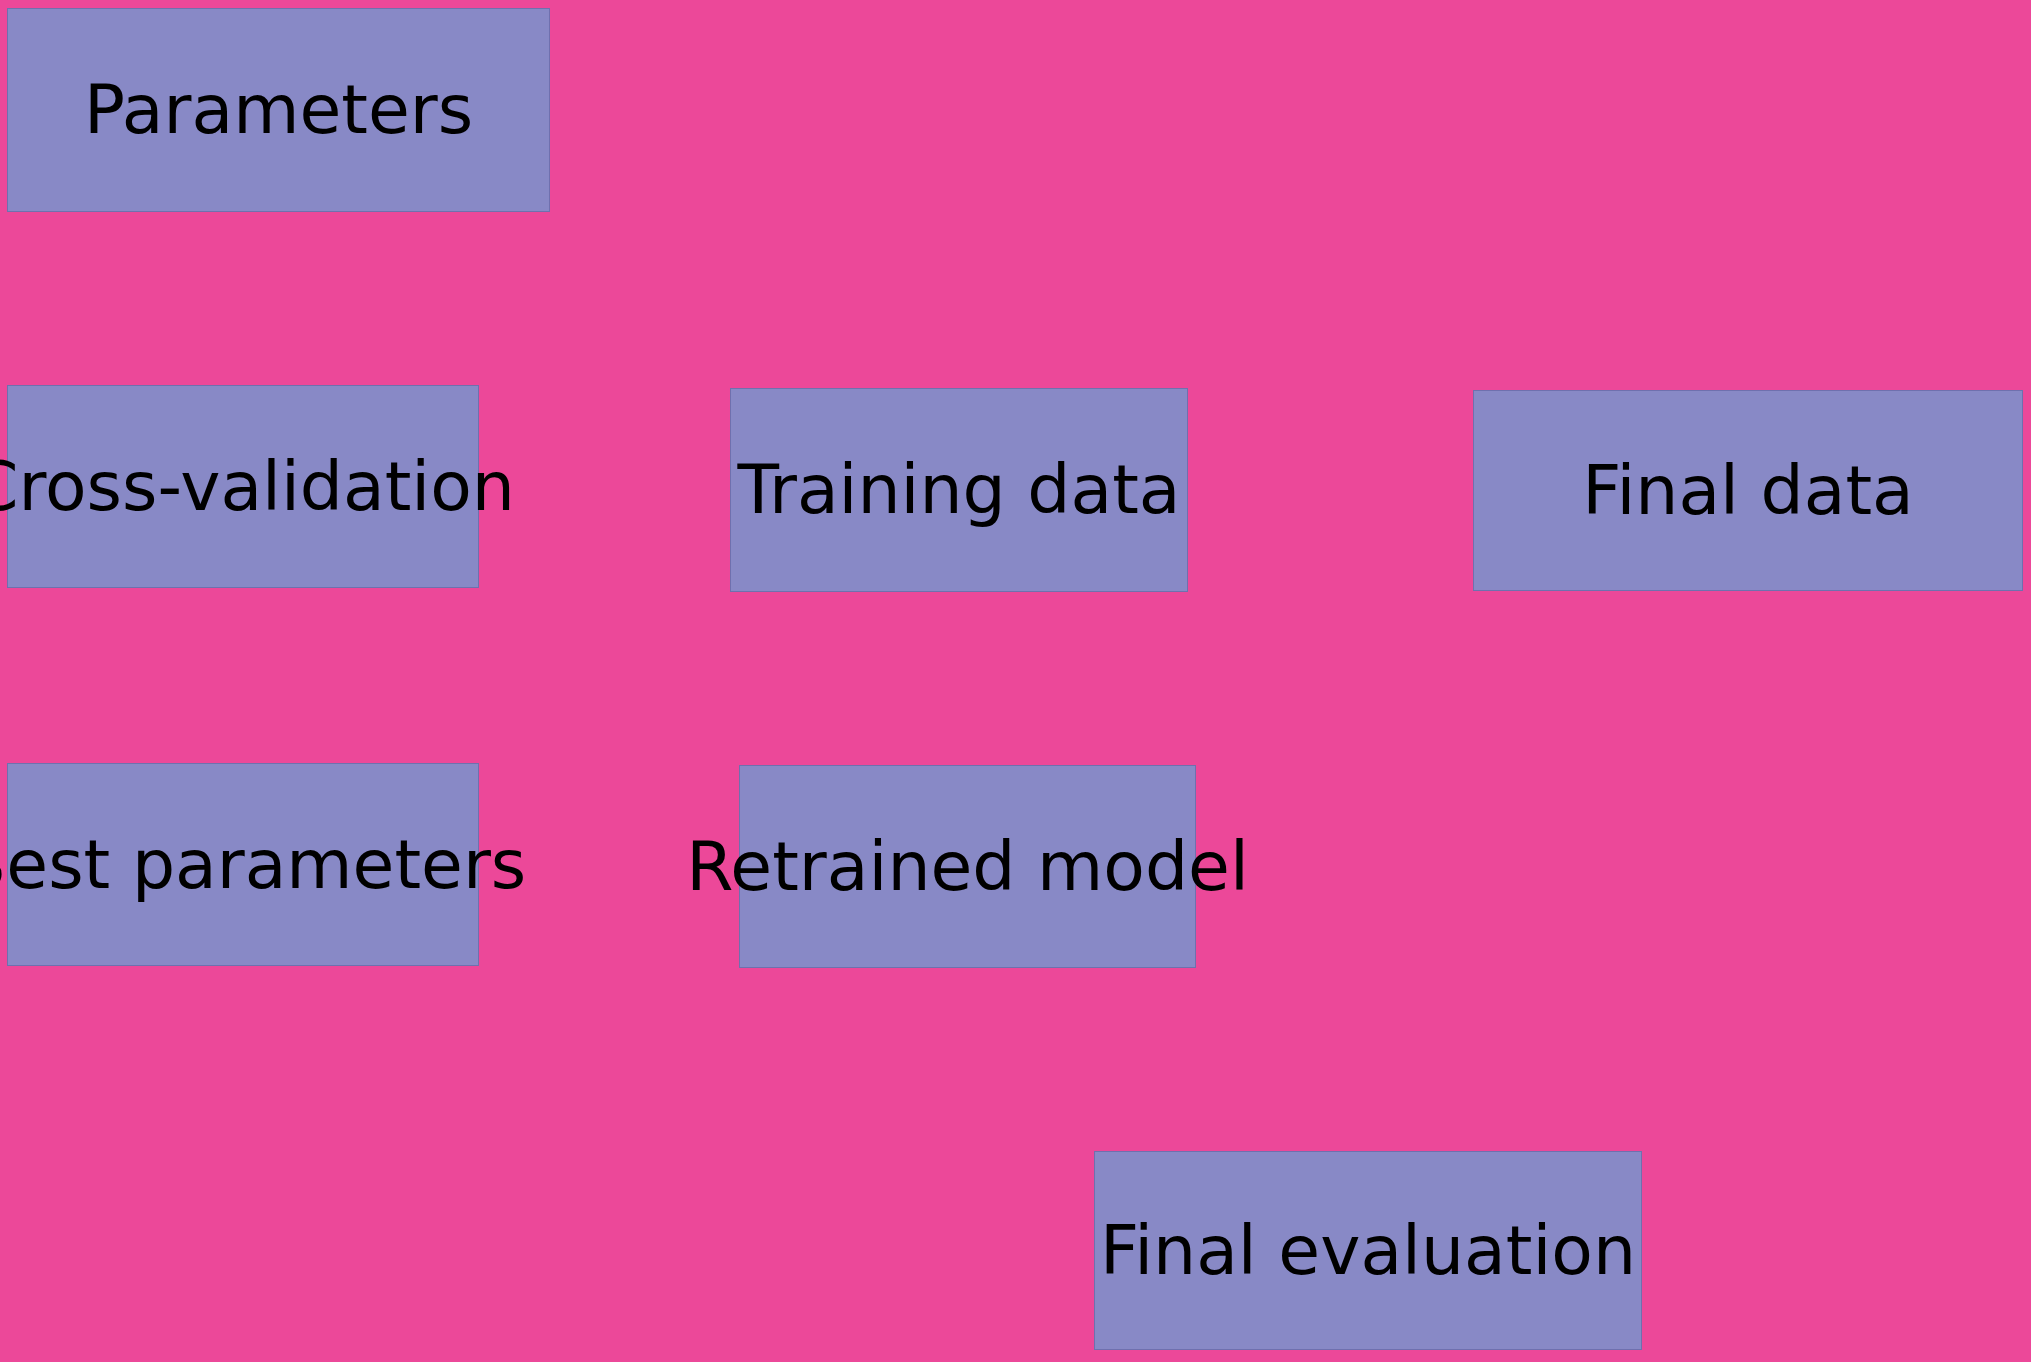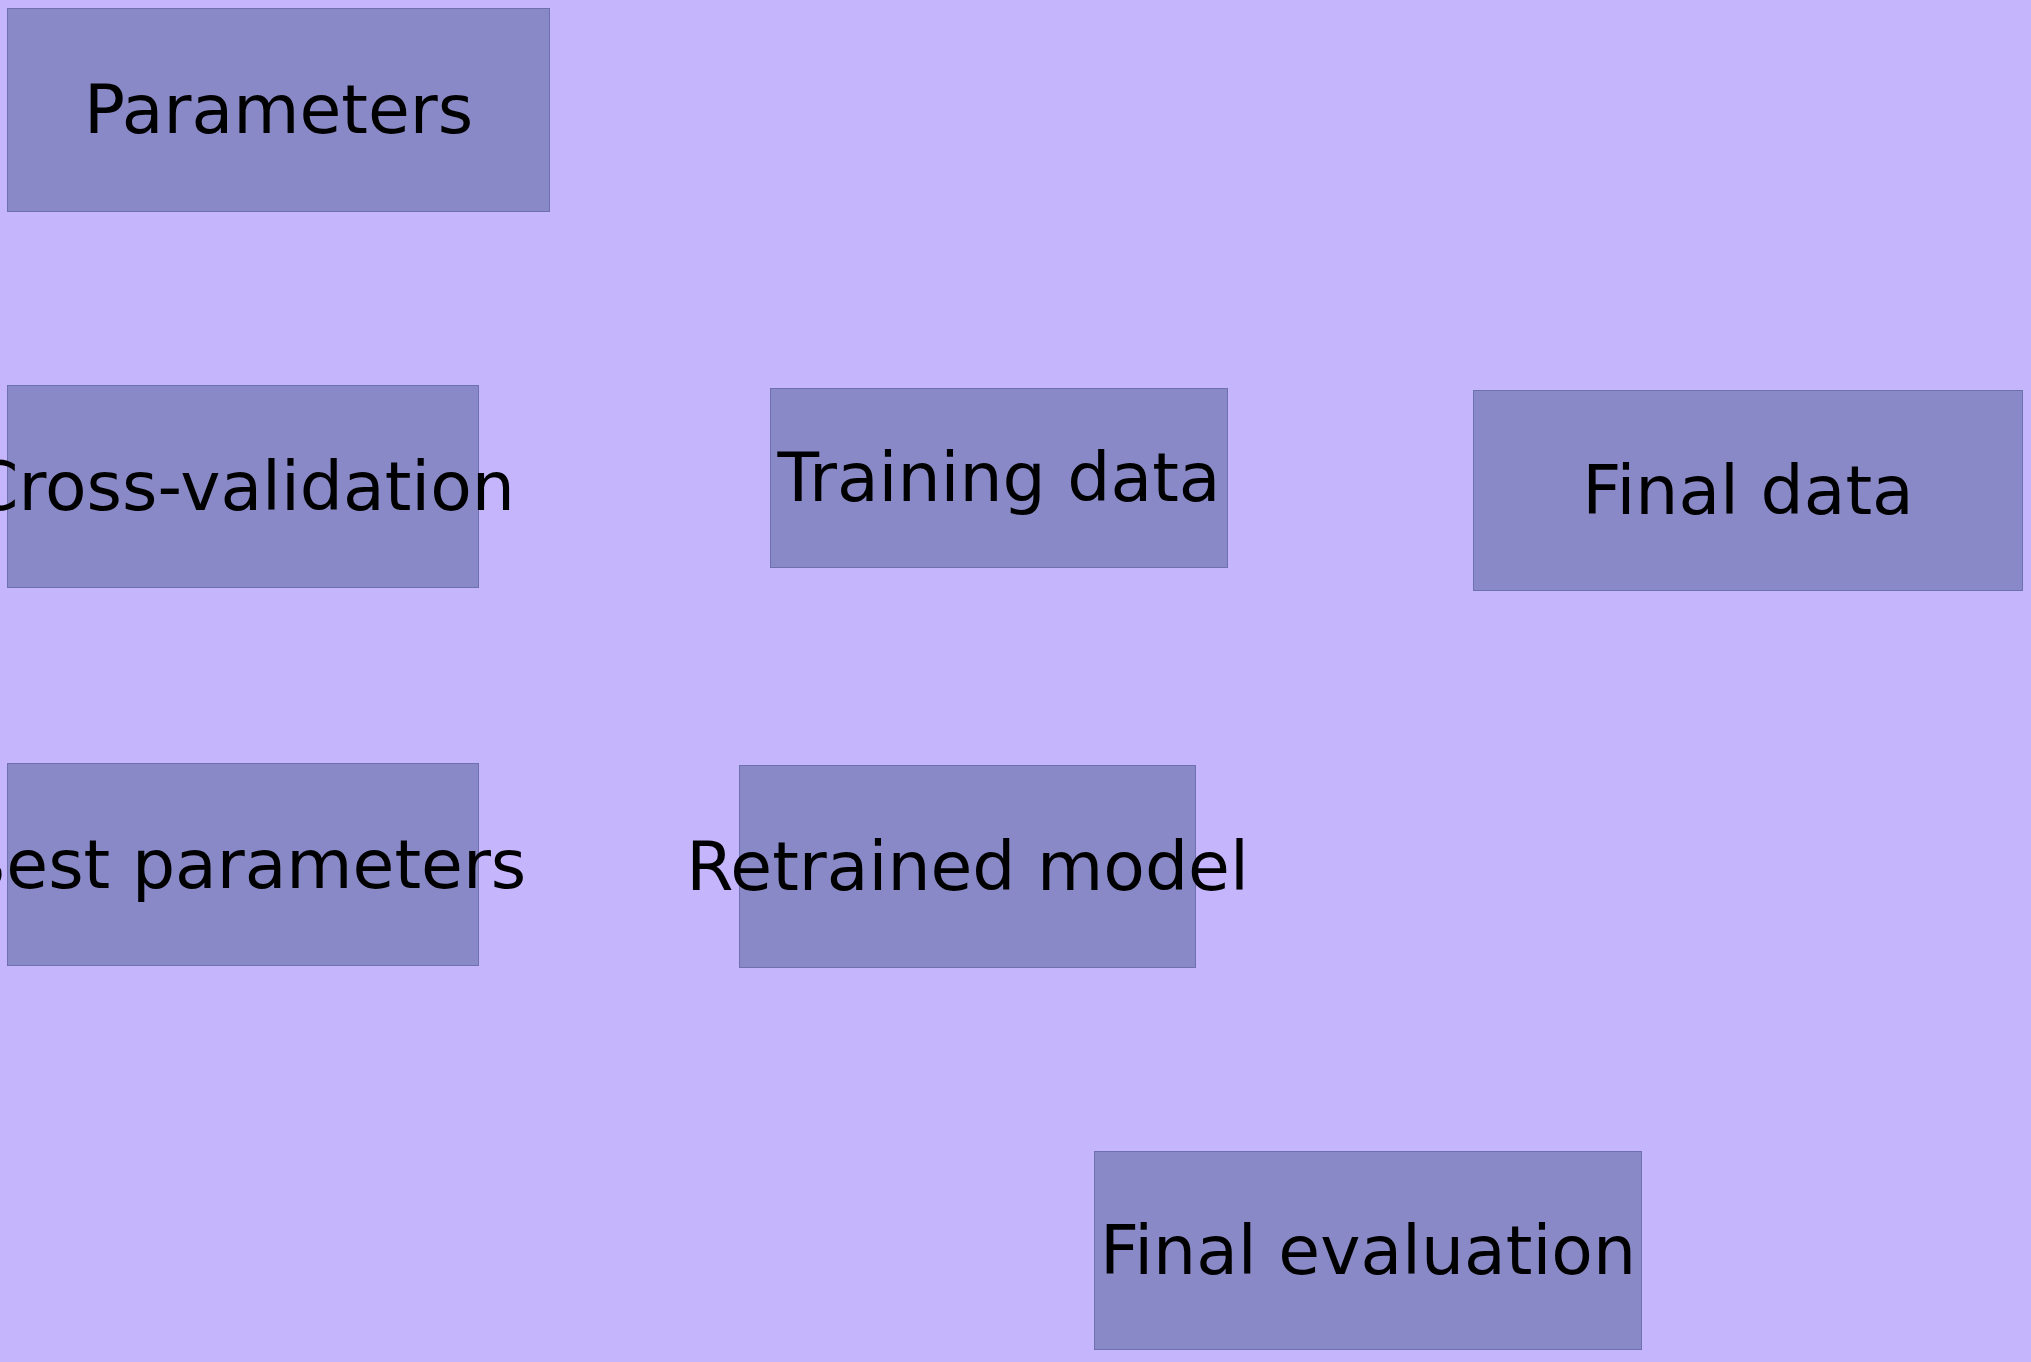--- a/index.html
+++ b/index.html
@@ -5,21 +5,21 @@
 <style>
   html, body {
     margin: 0;
     padding: 0;
     background: #000000;
   }
   #canvas {
     position: relative;
     width: 2031px;
     height: 1362px;
-    background: #c4b5fd;
+    background: #ec4899;
     overflow: hidden;
     font-family: "DejaVu Sans", "Liberation Sans", sans-serif;
   }
   .node {
     position: absolute;
     box-sizing: border-box;
     background: #8889c6;
     border: 1px solid #6f70ae;
     display: flex;
     align-items: center;
@@ -32,21 +32,21 @@
     line-height: 1;
     font-weight: 400;
     letter-spacing: 0;
     white-space: nowrap;
     text-align: center;
   }
   
   .n-parameters        { left: 7px;    top: 8px;    width: 543px; height: 204px; }
   .n-dataset           { left: 1095px; top: 8px;    width: 547px; height: 202px; }
   .n-cross-validation  { left: 7px;    top: 385px;  width: 472px; height: 203px; }
-  .n-training-data     { left: 770px;  top: 388px;  width: 458px; height: 180px; }
+  .n-training-data     { left: 730px;  top: 388px;  width: 458px; height: 204px; }
   .n-test-data         { left: 1473px; top: 390px;  width: 550px; height: 201px; }
   .n-best-parameters   { left: 7px;    top: 763px;  width: 472px; height: 203px; }
   .n-retrained-model   { left: 739px;  top: 765px;  width: 457px; height: 203px; }
   .n-final-evaluation  { left: 1094px; top: 1151px; width: 548px; height: 199px; }
 </style>
 </head>
 <body>
 
 <div id="canvas">
 

